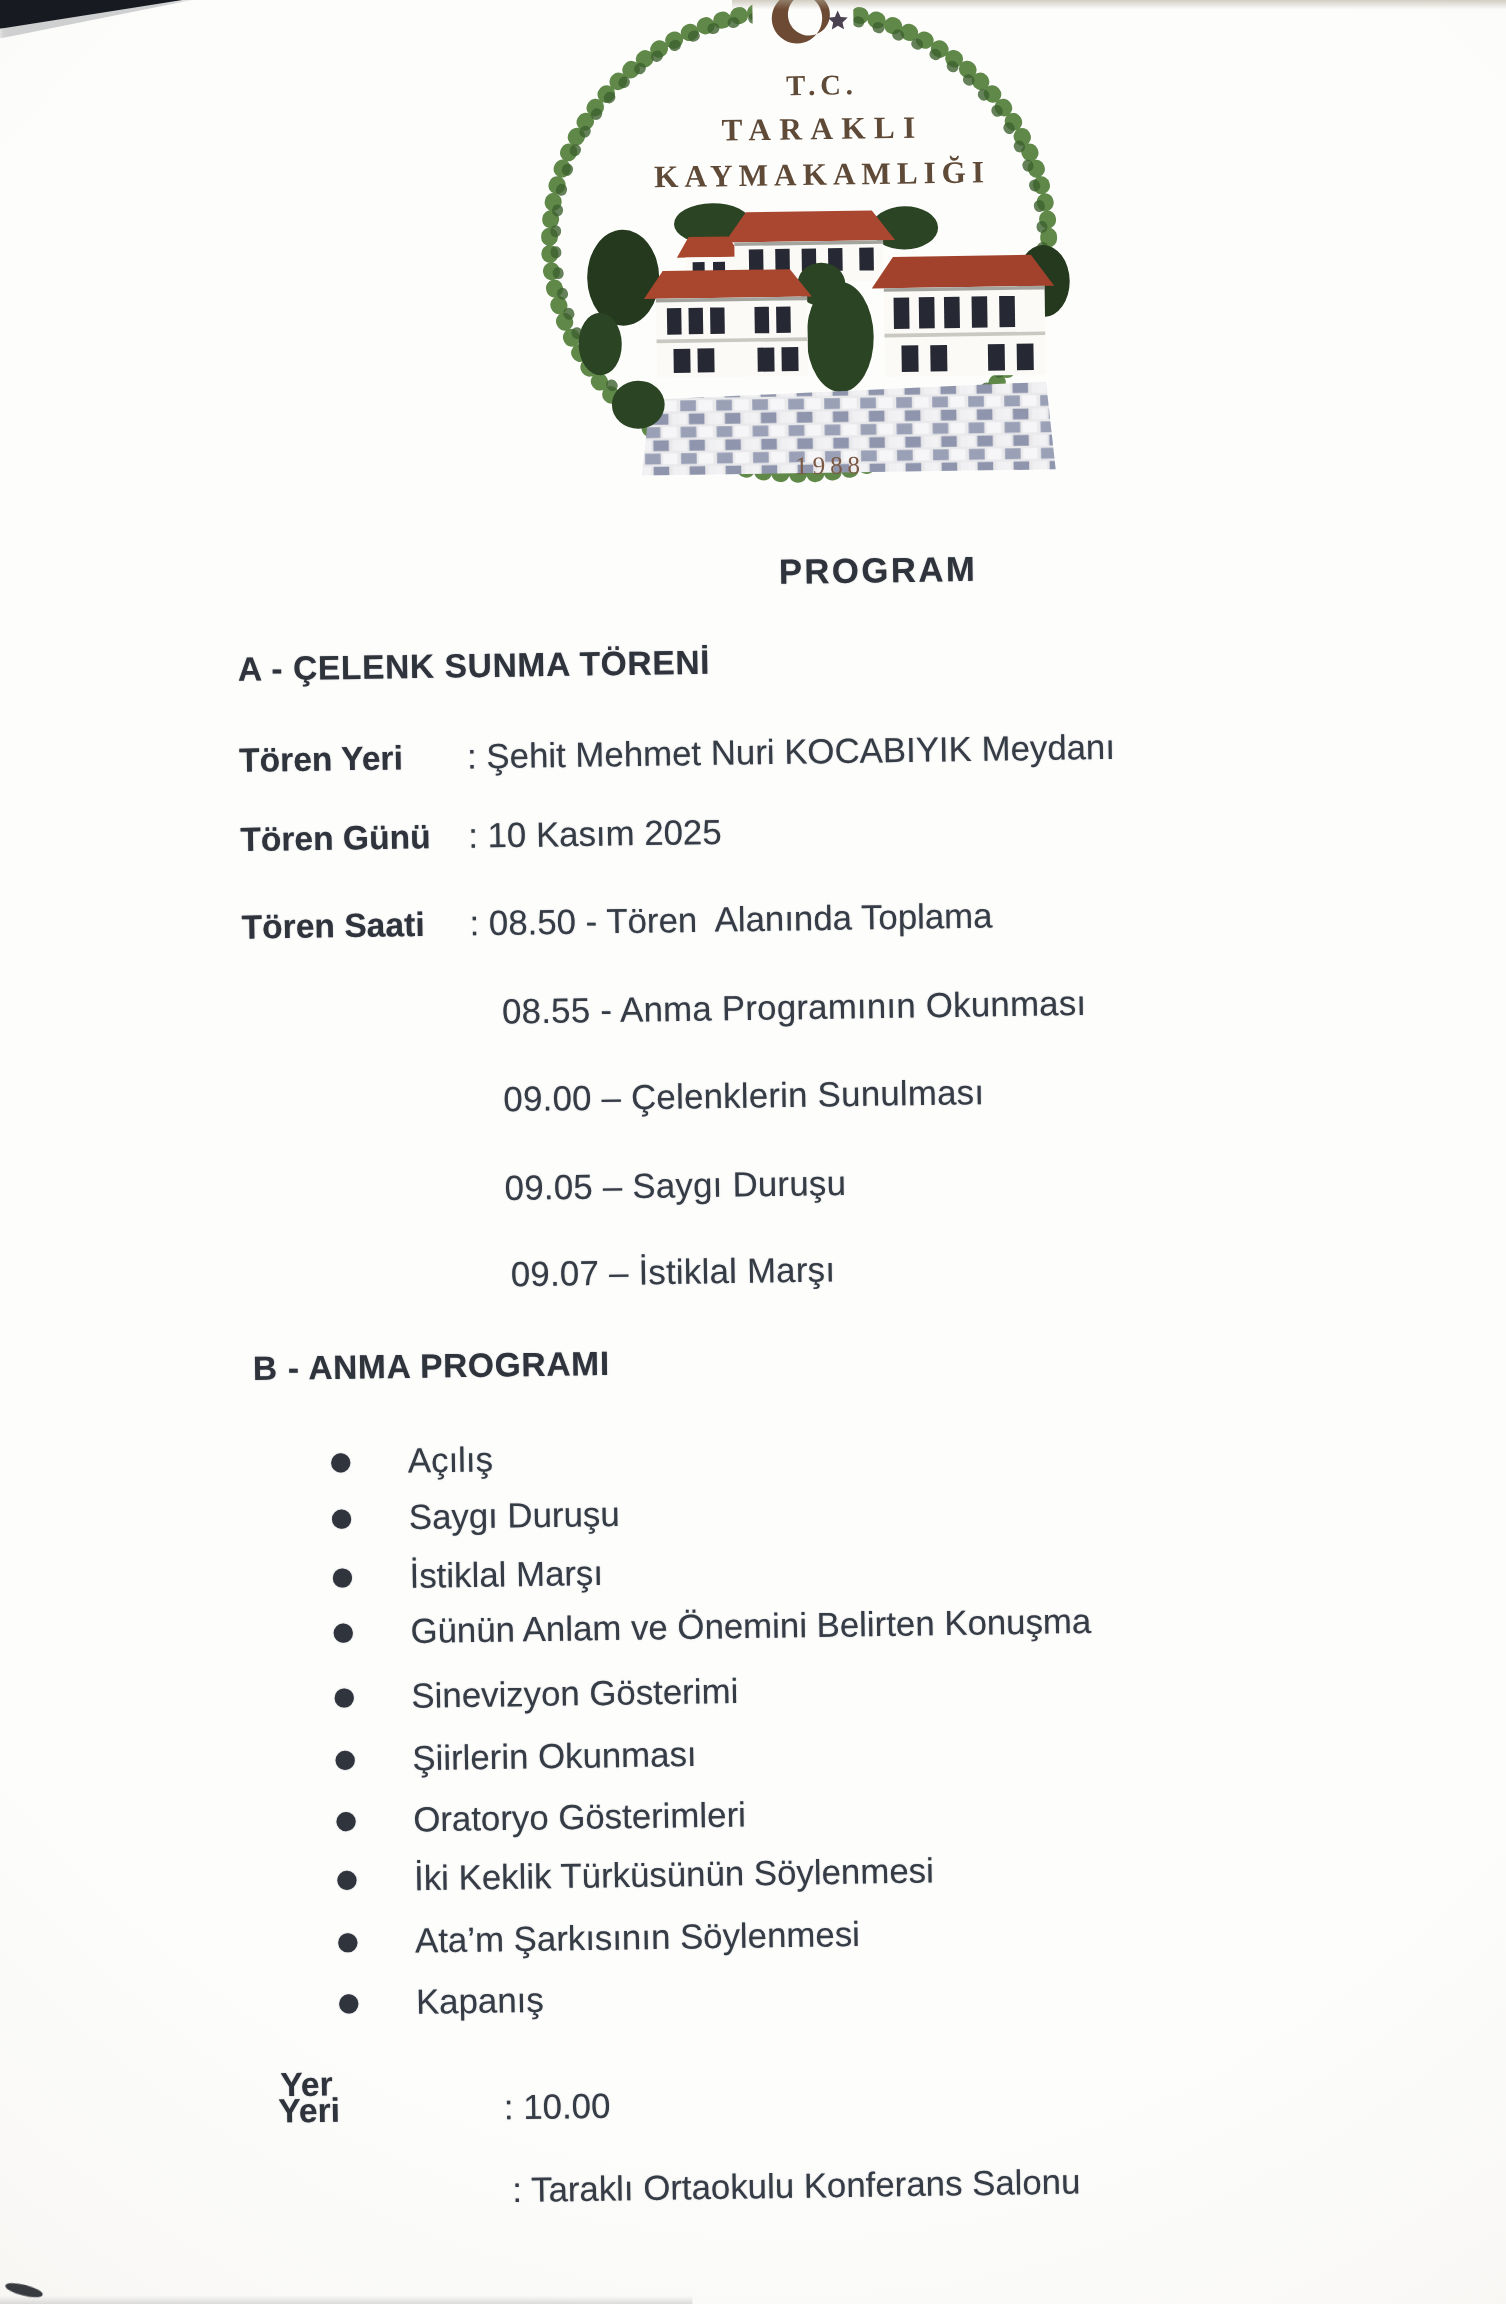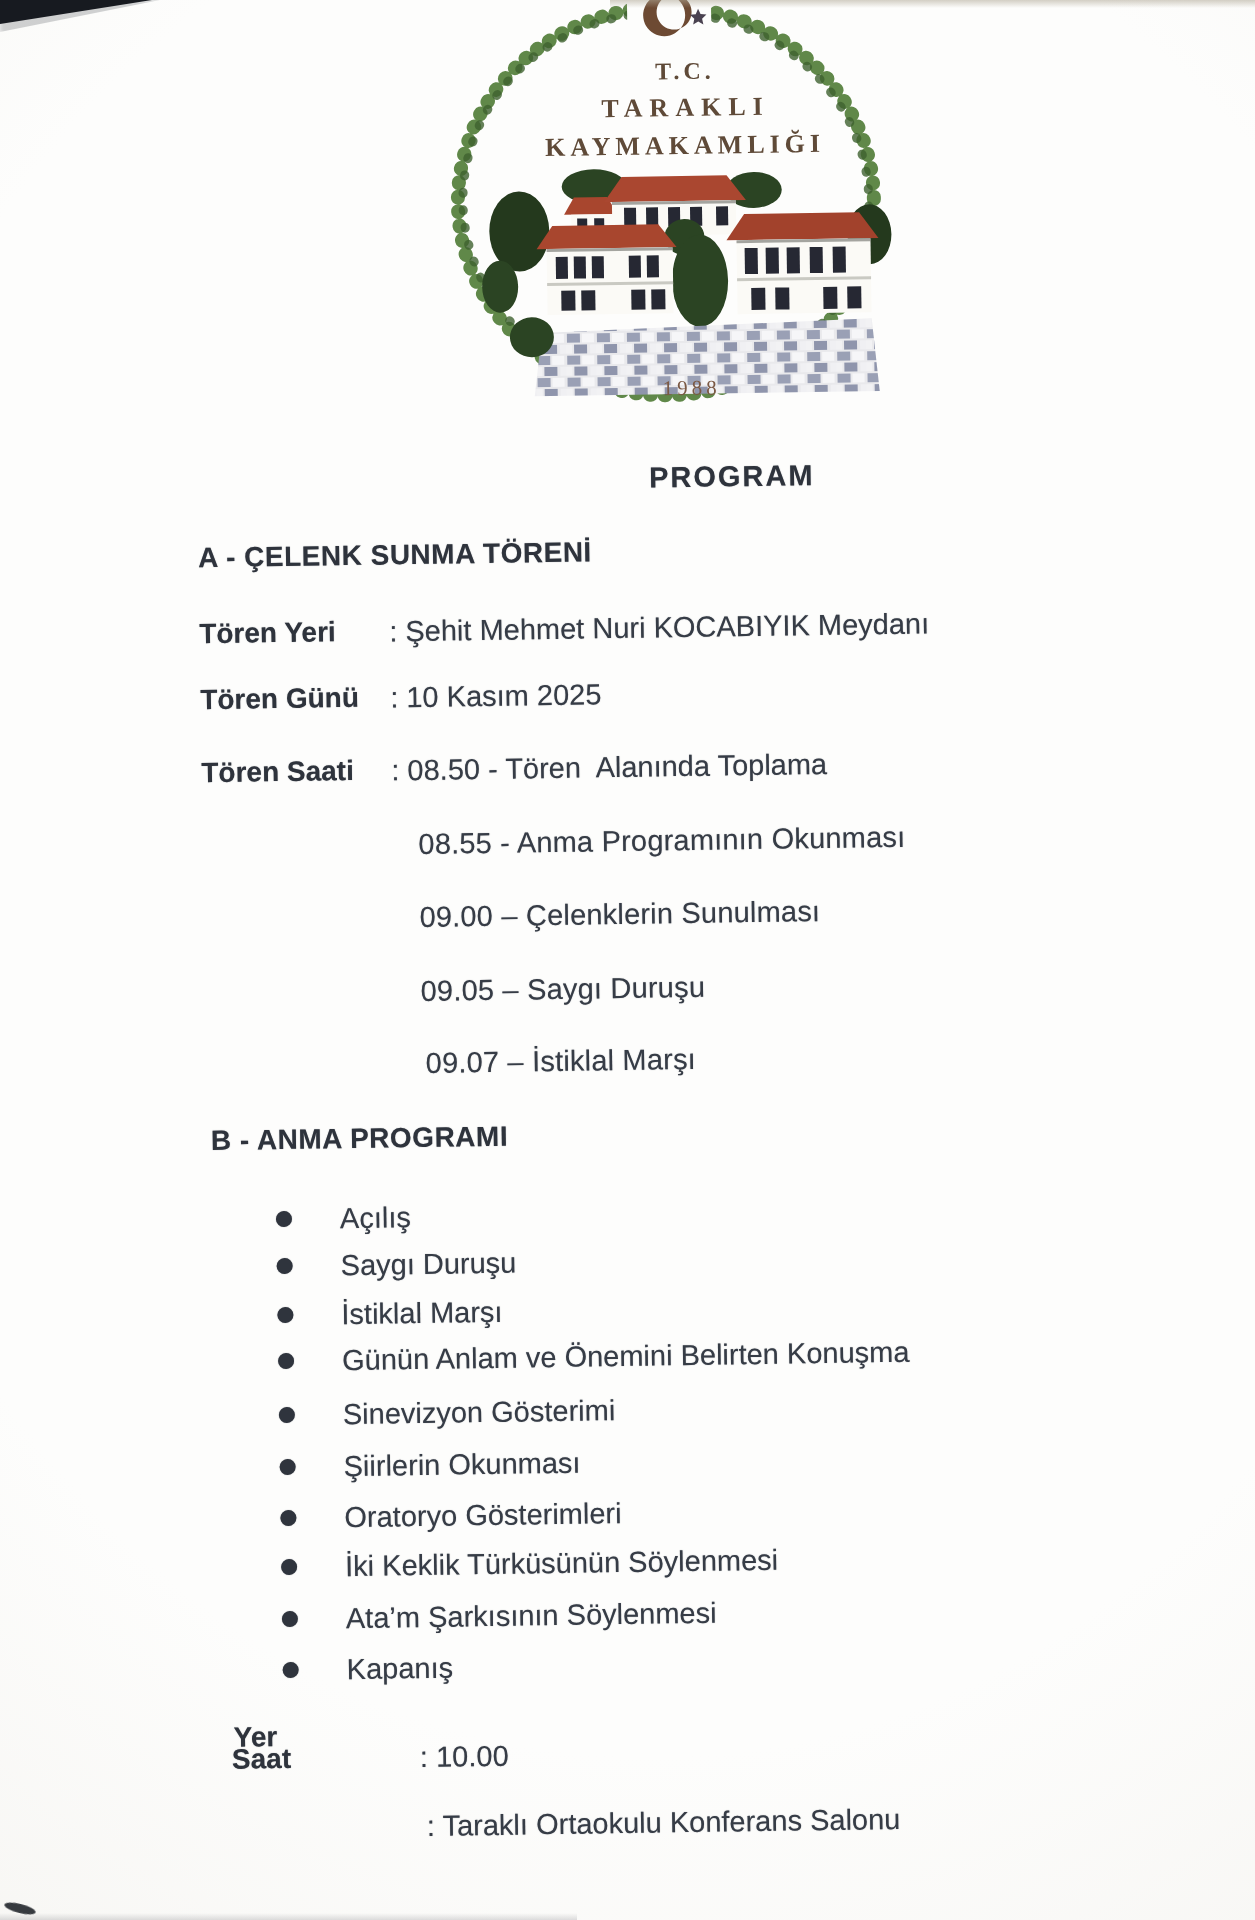--- a/index.html
+++ b/index.html
@@ -196,21 +196,21 @@
         <span class="b-dot"></span>
         <span class="b-txt">Ata’m Şarkısının Söylenmesi</span>
       </div>
       <div class="b-item" style="top:451px;">
         <span class="b-dot"></span>
         <span class="b-txt">Kapanış</span>
       </div>
     </div>
 
     <div>
-      <span class="lbl" style="left:220px;top:1734px;">Saat</span>
+      <span class="lbl" style="left:220px;top:1734px;">Yeri</span>
       <span class="val" style="left:408px;top:1734px;">: 10.00</span>
     </div>
     <div>
       <span class="lbl" style="left:222px;top:1712px;">Yer</span>
       <span class="val" style="left:414px;top:1803px;">: Taraklı Ortaokulu Konferans Salonu</span>
     </div>
 
   </div>
 
   <div class="top-band"></div>

